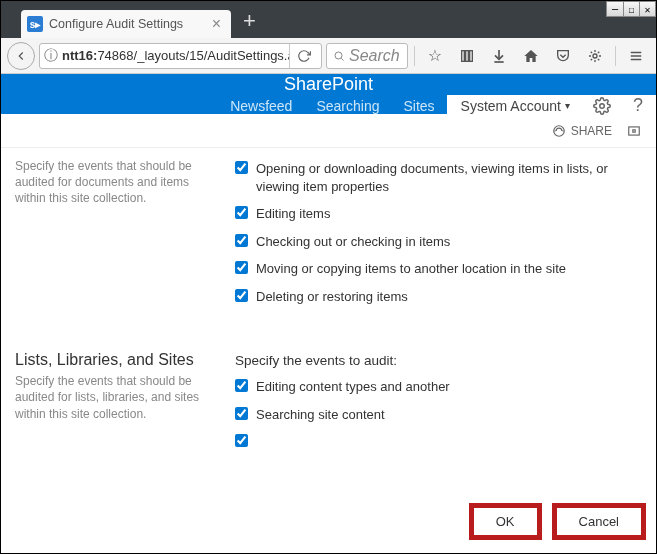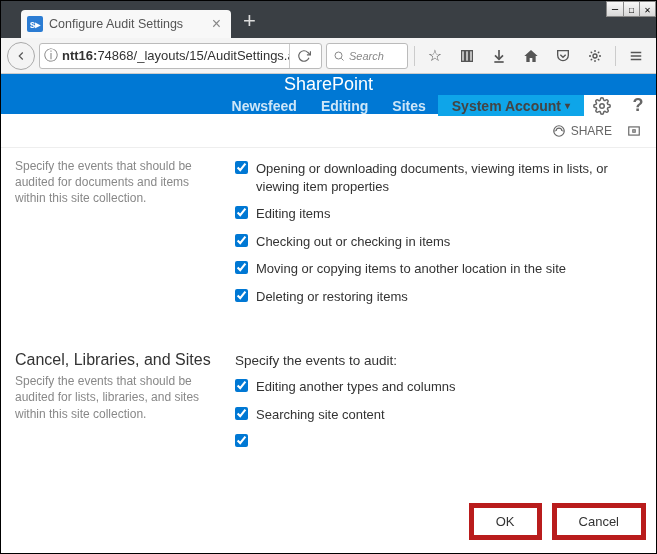--- a/index.html
+++ b/index.html
@@ -119,39 +119,39 @@
   }
   .search-box {
     display: flex; align-items: center;
     border: 1px solid #bbb;
     border-radius: 3px;
     background: #fff;
     height: 26px;
     padding: 0 6px;
     width: 82px;
     gap: 4px;
-    color: #888; font-size: 11px; font-style: italic;
+    color: #888; font-size: 16px; font-style: italic;
   }
   .search-box svg { width: 12px; height: 12px; }
   .toolbar-sep { width: 1px; height: 20px; background: #ccc; margin: 0 2px; }
 
   
   .suite-bar {
     height: 40px;
     background: #0078d4;
     display: flex;
     align-items: center;
     color: #fff;
     flex-direction: column;
   }
   .suite-left { font-size: 18px; padding: 0 14px; font-weight: 400; }
-  .suite-nav { margin-left: auto; display: flex; align-items: stretch; height: 100%; font-weight: bold; }
+  .suite-nav { margin-left: auto; display: flex; align-items: stretch; height: 100%; }
   .suite-link { padding: 0 12px; display: flex; align-items: center; color: #cde6f8; font-size: 14px; cursor: pointer; }
   .suite-account {
-    background: #0ea5e9; color: #444; padding: 0 14px; display: flex; align-items: center; font-size: 14px; gap: 4px; cursor: pointer;
+    background: #ffffff; color: #444; padding: 0 14px; display: flex; align-items: center; font-size: 14px; gap: 4px; cursor: pointer;
   }
   .suite-icon { width: 36px; display: flex; align-items: center; justify-content: center; color: #666; background: #fff; cursor:pointer; font-size:18px; }
 
   
   .share-row {
     height: 34px;
     display: flex; justify-content: flex-end; align-items: center;
     padding: 0 14px;
     gap: 14px;
     color: #666;
@@ -283,21 +283,21 @@
     <svg width="16" height="14" viewBox="0 0 24 24" fill="none" stroke="#555" stroke-width="2.5">
         <path d="M3 6h18M3 12h18M3 18h18"></path>
       </svg>
   </div>
 </div>
 
 <div class="suite-bar">
   <div class="suite-left">SharePoint</div>
   <div class="suite-nav">
     <div class="suite-link">Newsfeed</div>
-    <div class="suite-link">Editing</div>
+    <div class="suite-link">Searching</div>
     <div class="suite-link">Sites</div>
     <div class="suite-account">
       <span>System Account</span>
       <span style="font-size:10px;">▾</span>
     </div>
     <div class="suite-icon">
       <svg width="18" height="18" viewBox="0 0 24 24" fill="none" stroke="#666" stroke-width="2">
           <circle cx="12" cy="12" r="3"></circle>
           <path d="M19.4 15a1.65 1.65 0 0 0 .33 1.82l.06.06a2 2 0 1 1-2.83 2.83l-.06-.06a1.65 1.65 0 0 0-1.82-.33 1.65 1.65 0 0 0-1 1.51V21a2 2 0 1 1-4 0v-.09a1.65 1.65 0 0 0-1-1.51 1.65 1.65 0 0 0-1.82.33l-.06.06a2 2 0 1 1-2.83-2.83l.06-.06a1.65 1.65 0 0 0 .33-1.82 1.65 1.65 0 0 0-1.51-1H3a2 2 0 1 1 0-4h.09a1.65 1.65 0 0 0 1.51-1 1.65 1.65 0 0 0-.33-1.82l-.06-.06a2 2 0 1 1 2.83-2.83l.06.06a1.65 1.65 0 0 0 1.82.33h0a1.65 1.65 0 0 0 1-1.51V3a2 2 0 1 1 4 0v.09a1.65 1.65 0 0 0 1 1.51h0a1.65 1.65 0 0 0 1.82-.33l.06-.06a2 2 0 1 1 2.83 2.83l-.06.06a1.65 1.65 0 0 0-.33 1.82v0a1.65 1.65 0 0 0 1.51 1H21a2 2 0 1 1 0 4h-.09a1.65 1.65 0 0 0-1.51 1z"></path>
         </svg>
@@ -348,29 +348,29 @@
           </div>
           <div class="cb-row">
             <input type="checkbox" checked="" style="">
             <label>Deleting or restoring items</label>
           </div>
         </div>
     </div>
 
     <div class="section">
       <div class="section-left">
-        <h3>Cancel, Libraries, and Sites</h3>
+        <h3>Lists, Libraries, and Sites</h3>
         <p>Specify the events that should be audited for lists, libraries, and sites within this site collection.</p>
       </div>
       <div class="section-right">
         <div class="heading">Specify the events to audit:</div>
         <div id="lists-items">
             <div class="cb-row">
               <input type="checkbox" checked="" style="">
-              <label>Editing another types and columns</label>
+              <label>Editing content types and another</label>
             </div>
             <div class="cb-row">
               <input type="checkbox" checked="" style="">
               <label>Searching site content</label>
             </div>
             <div class="cb-row">
               <input type="checkbox" checked="" style="">
             </div>
           </div>
       </div>

